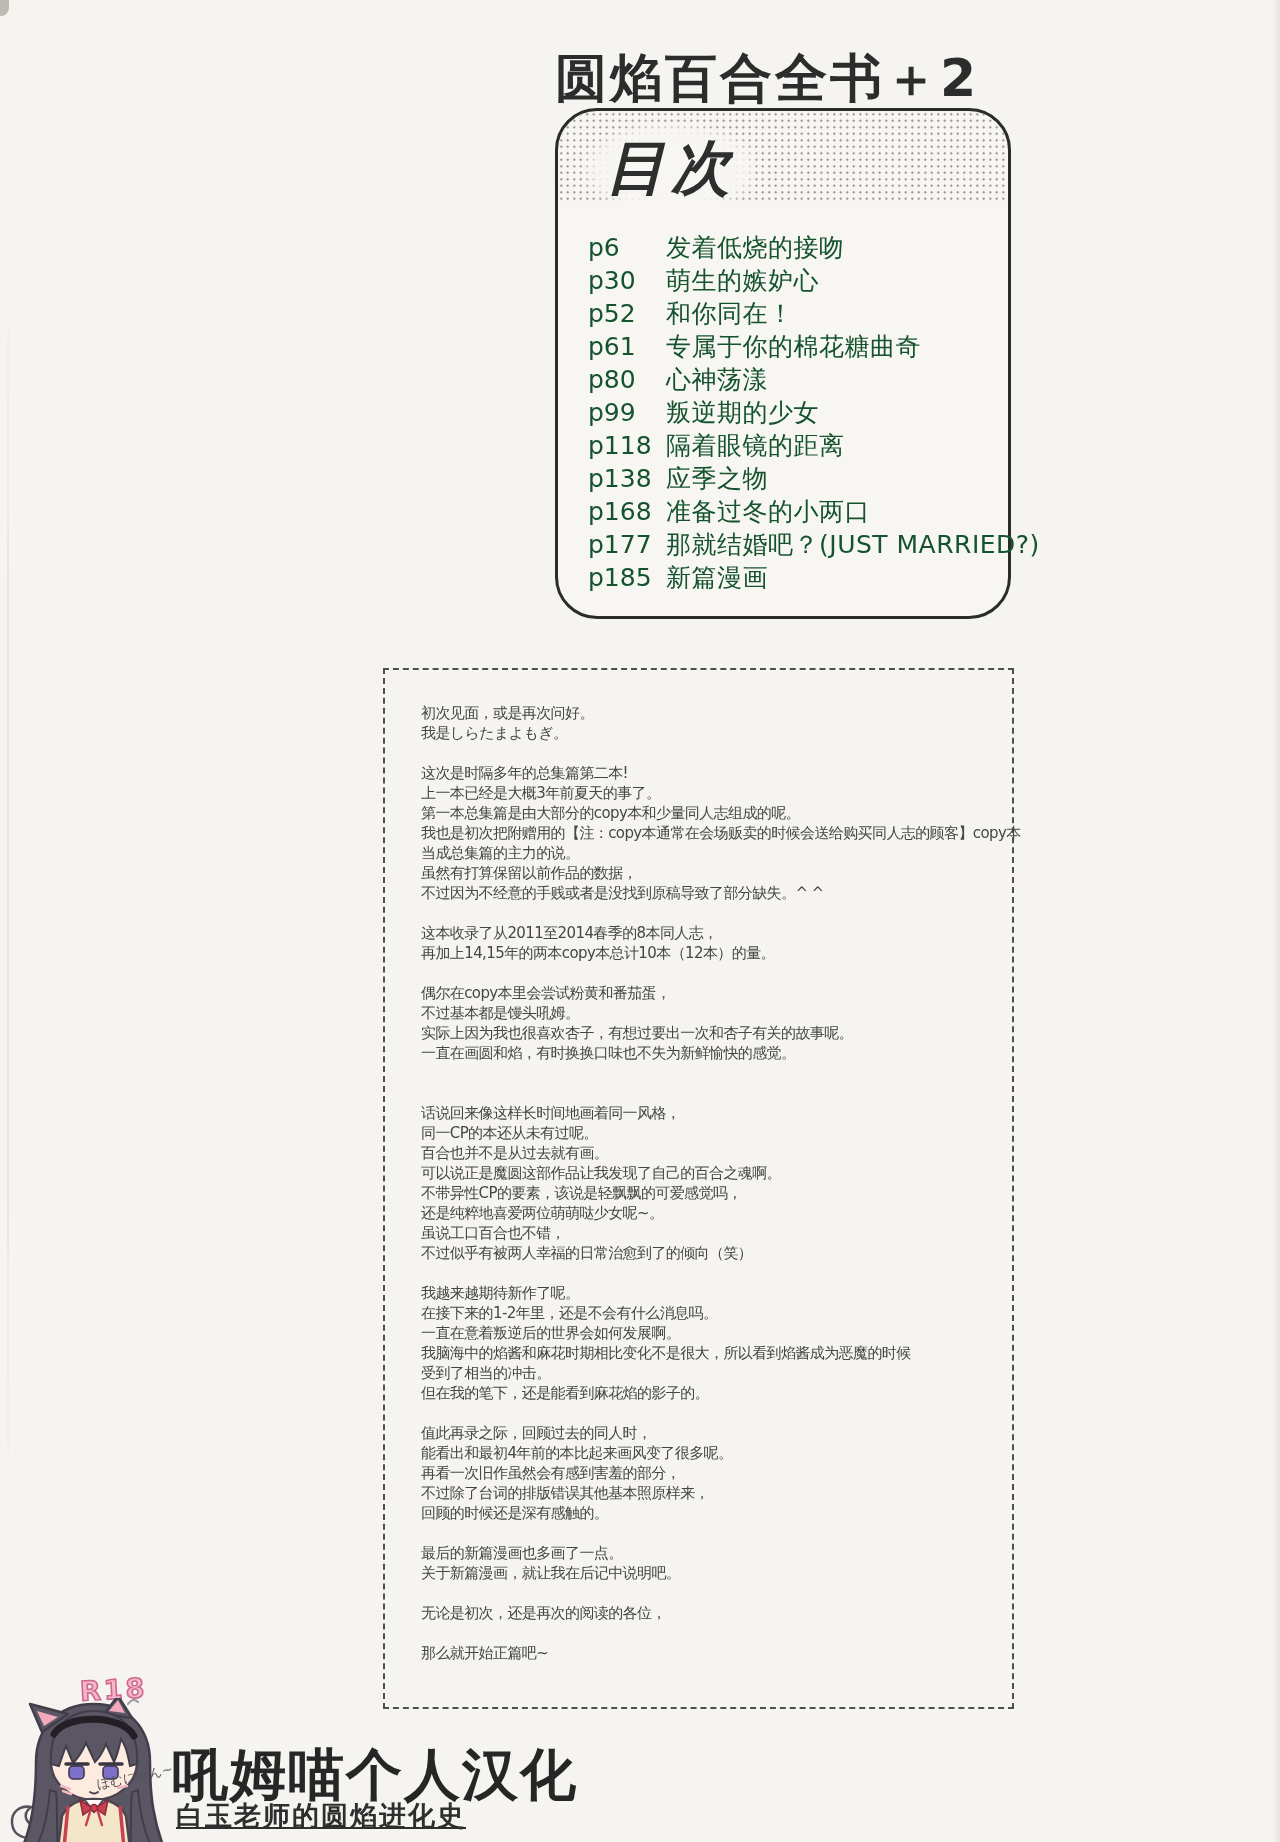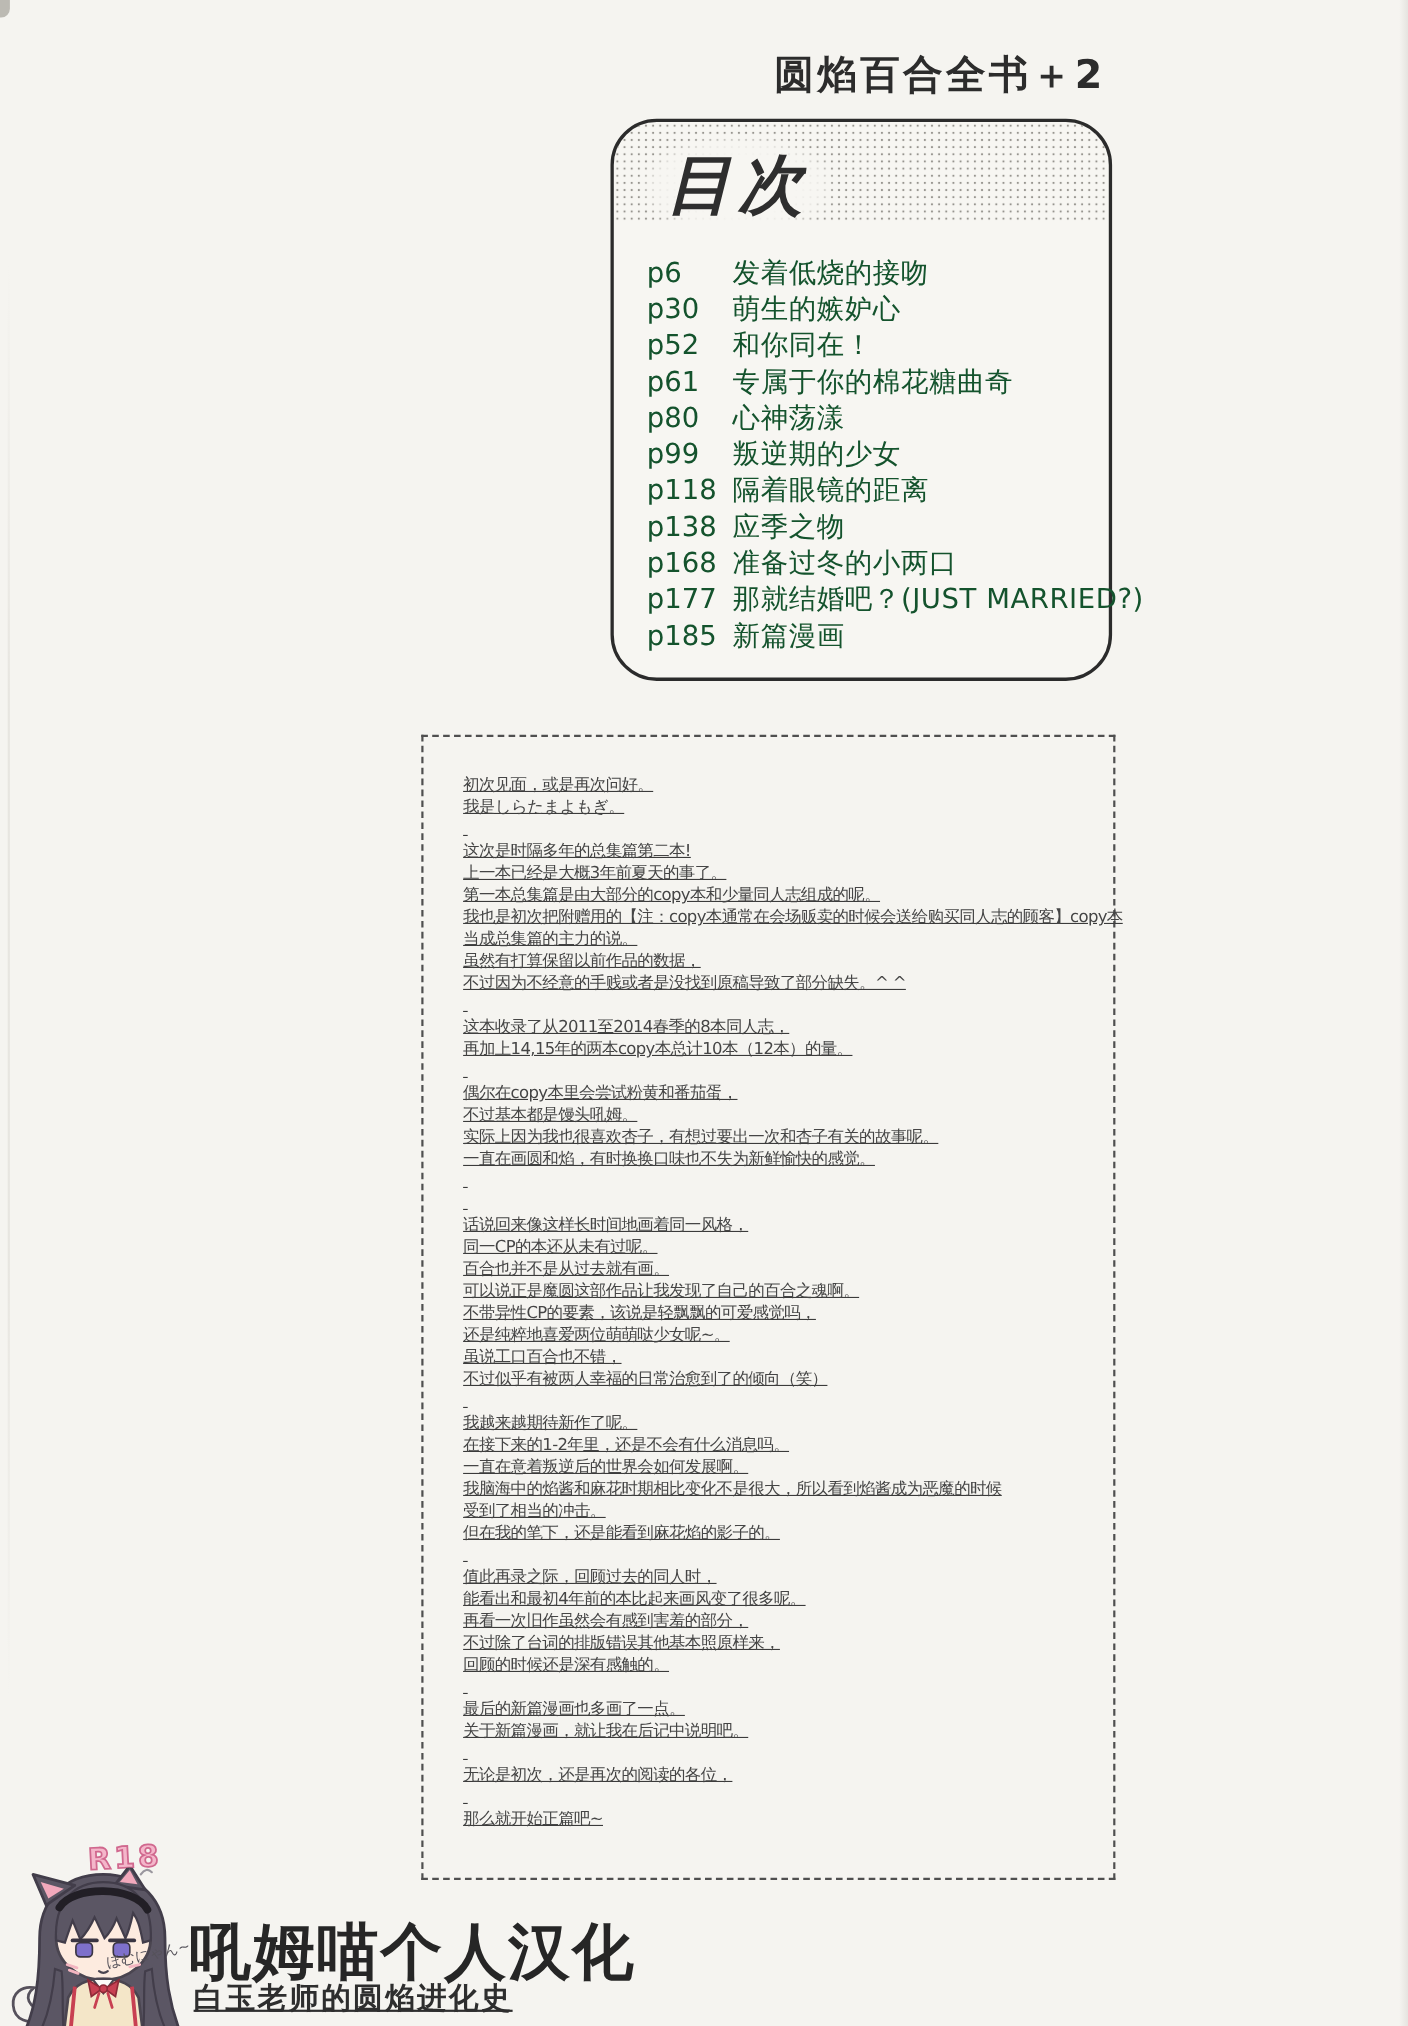--- a/index.html
+++ b/index.html
@@ -14,21 +14,21 @@
   .artifact-corner { position:absolute; left:0; top:0; width:9px; height:16px;
     background:#8d8a82; border-bottom-right-radius:8px; opacity:.55; }
   .artifact-left-crease { position:absolute; left:7px; top:240px; width:2px; height:1300px;
     background:linear-gradient(#f5f4f0, #dedcd6 30%, #dedcd6 70%, #f5f4f0); opacity:.6; }
   .artifact-right-edge { position:absolute; right:0; top:0; width:8px; height:100%;
     background:linear-gradient(to left, rgba(90,88,80,.10), rgba(90,88,80,0)); }
 
   
   .page-title {
     position:absolute; left:555px; top:44px; width:450px;
-    text-align:right; font-size:36px; font-weight:bold; letter-spacing:3px;
+    text-align:left; font-size:52px; font-weight:bold; letter-spacing:3px;
     color:#2c2c2c; white-space:nowrap;
   }
 
   
   .toc-box {
     position:absolute; left:555px; top:108px; width:450px; height:505px;
     border:3px solid #2b2b2b; border-radius:42px; background:#f7f6f2;
   }
   .toc-band {
     position:absolute; left:0; top:0; right:0; height:92px;
@@ -46,21 +46,21 @@
   .toc-entries { position:absolute; left:30px; top:120px; right:14px; }
   .toc-row { display:flex; height:33px; line-height:33px; font-size:25px; color:#14532d; white-space:nowrap; }
   .toc-page { width:78px; flex:none; }
   .toc-title { flex:1; letter-spacing:.5px; }
 
   
   .foreword-box {
     position:absolute; left:383px; top:668px; width:627px; height:1037px;
     border:2px dashed #4f4f4f;
   }
-  .fw-text { position:absolute; left:36px; top:33px; right:8px;text-decoration:underline; }
+  .fw-text { position:absolute; left:36px; top:33px; right:8px; }
   .fw-line { height:20px; line-height:20px; font-size:15px; letter-spacing:-0.6px;
     color:#454545; white-space:nowrap; }
 
   
   .rating-badge {
     position:absolute; left:80px; top:1674px;
     font-size:27px; font-weight:bold; letter-spacing:3px;
     color:#f4b6ca; -webkit-text-stroke:1.6px #d0688e;
     transform:rotate(-3deg); white-space:nowrap;
   }

